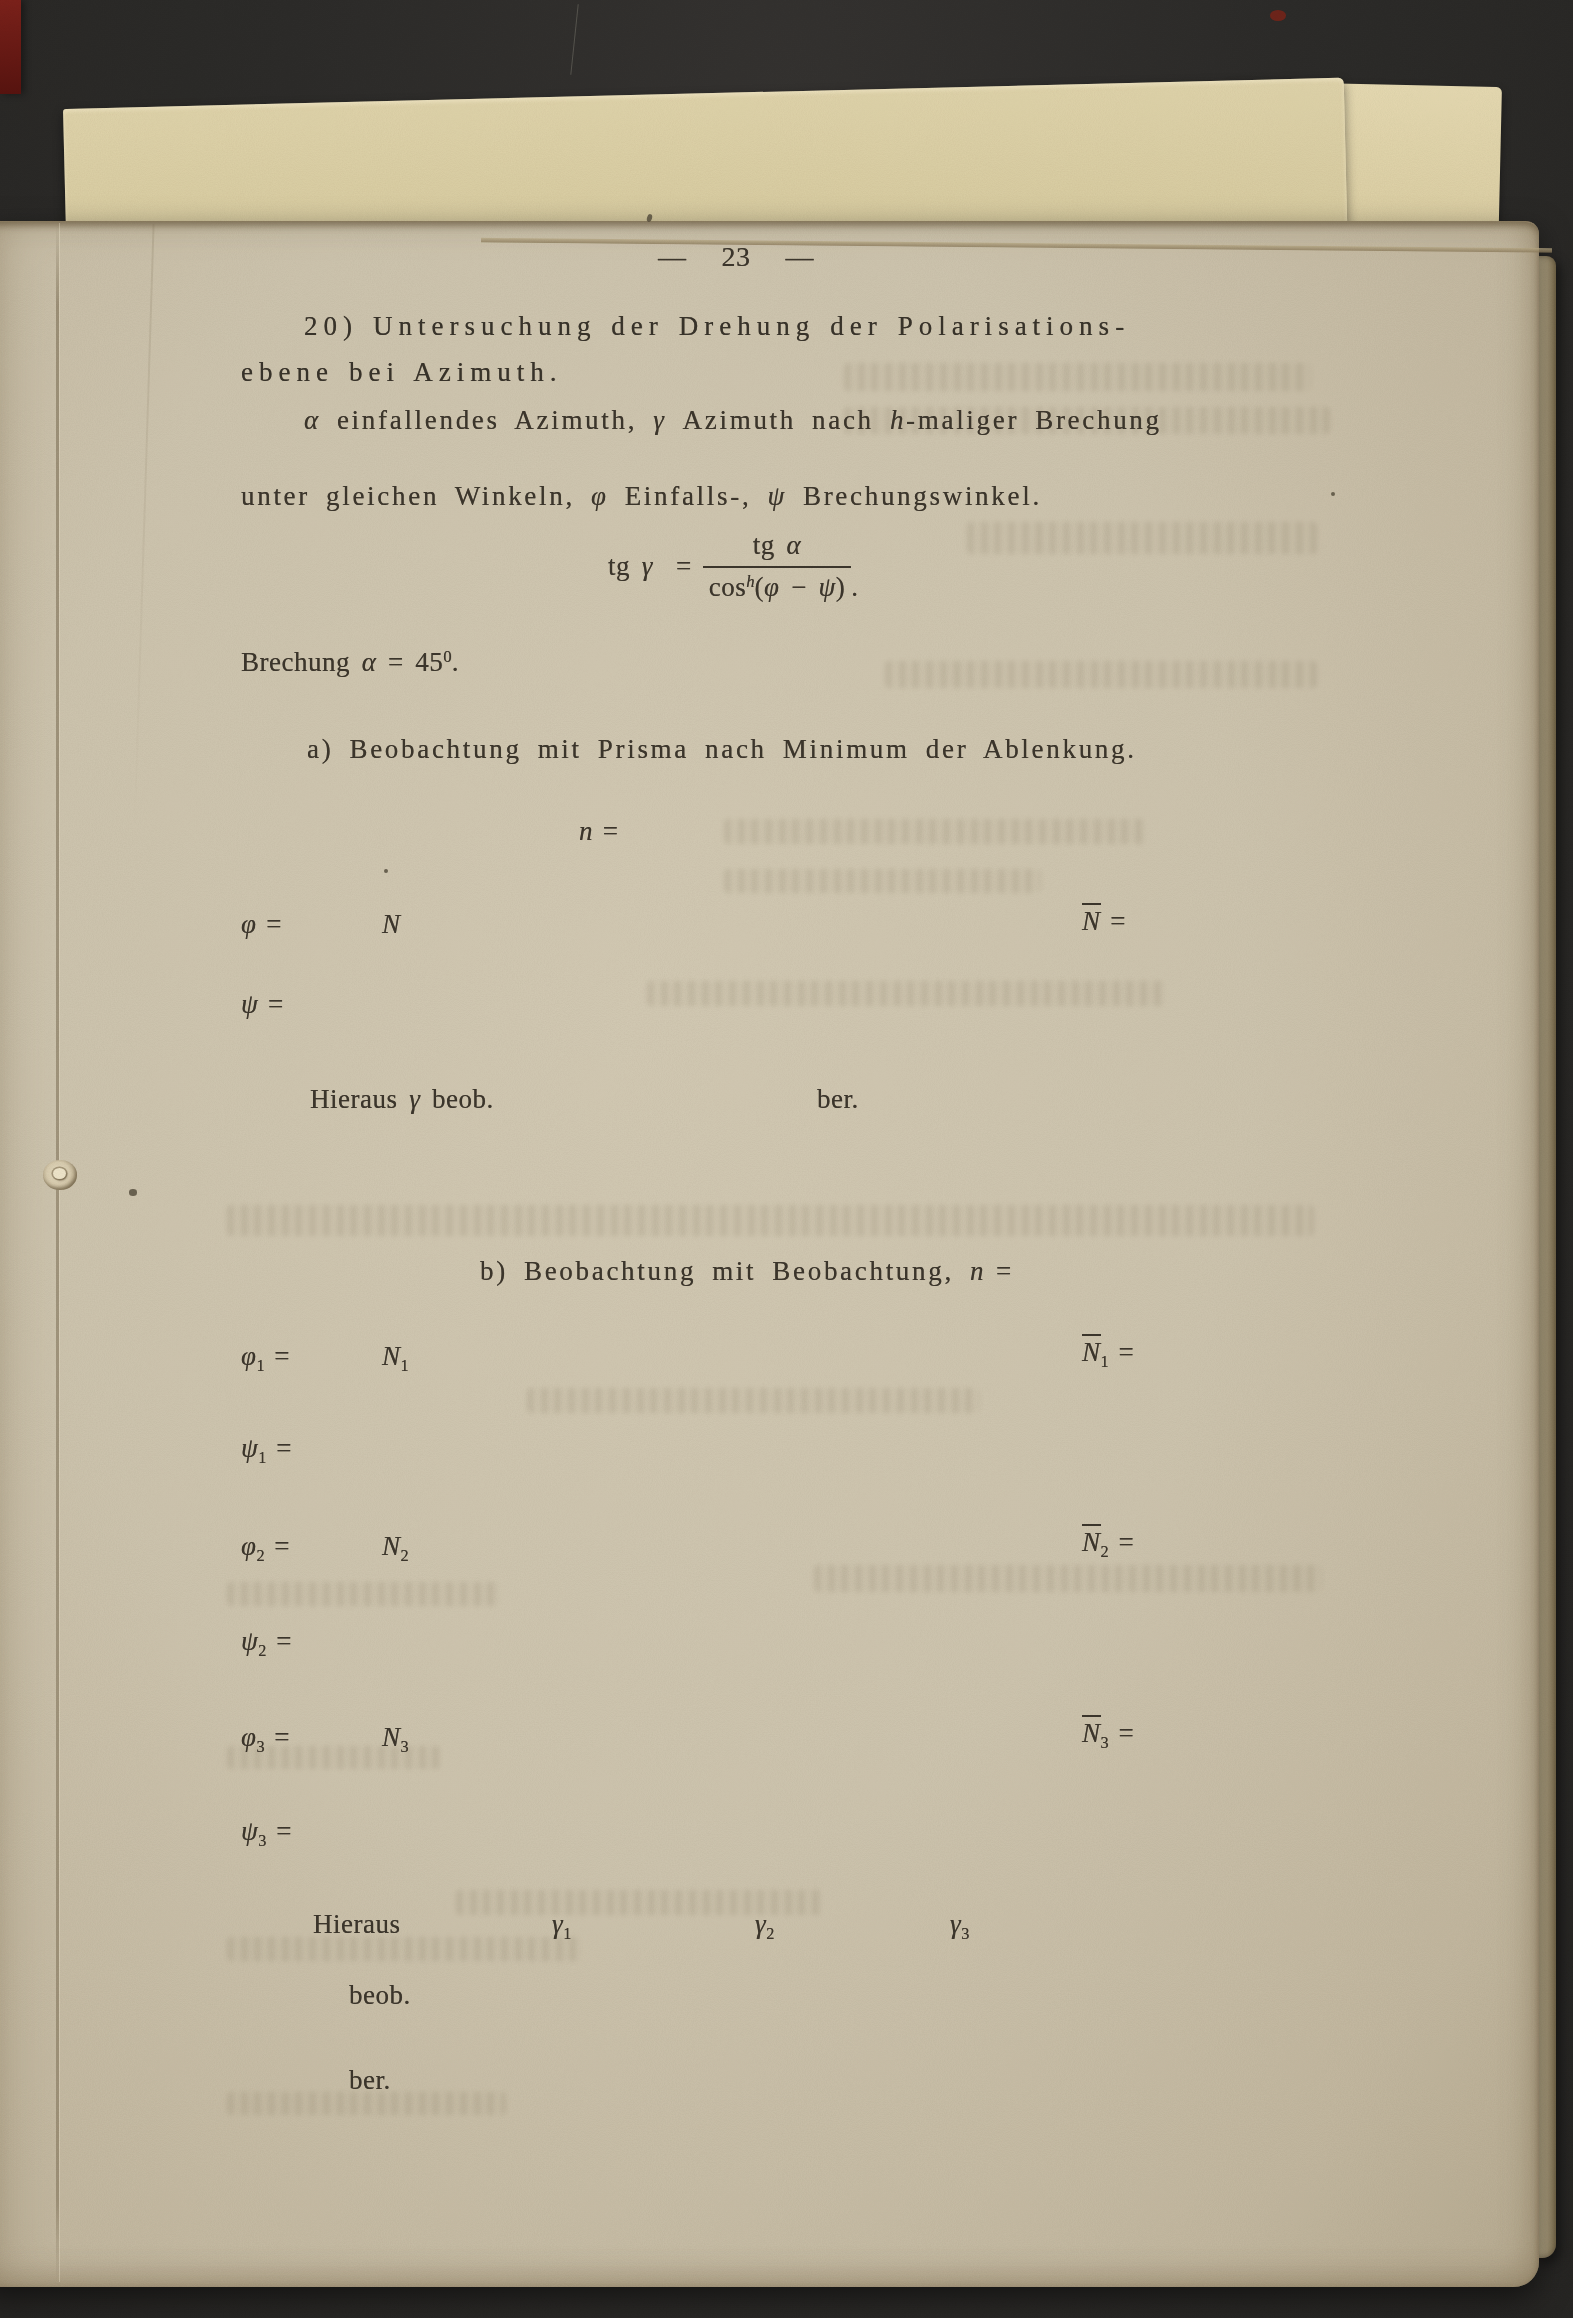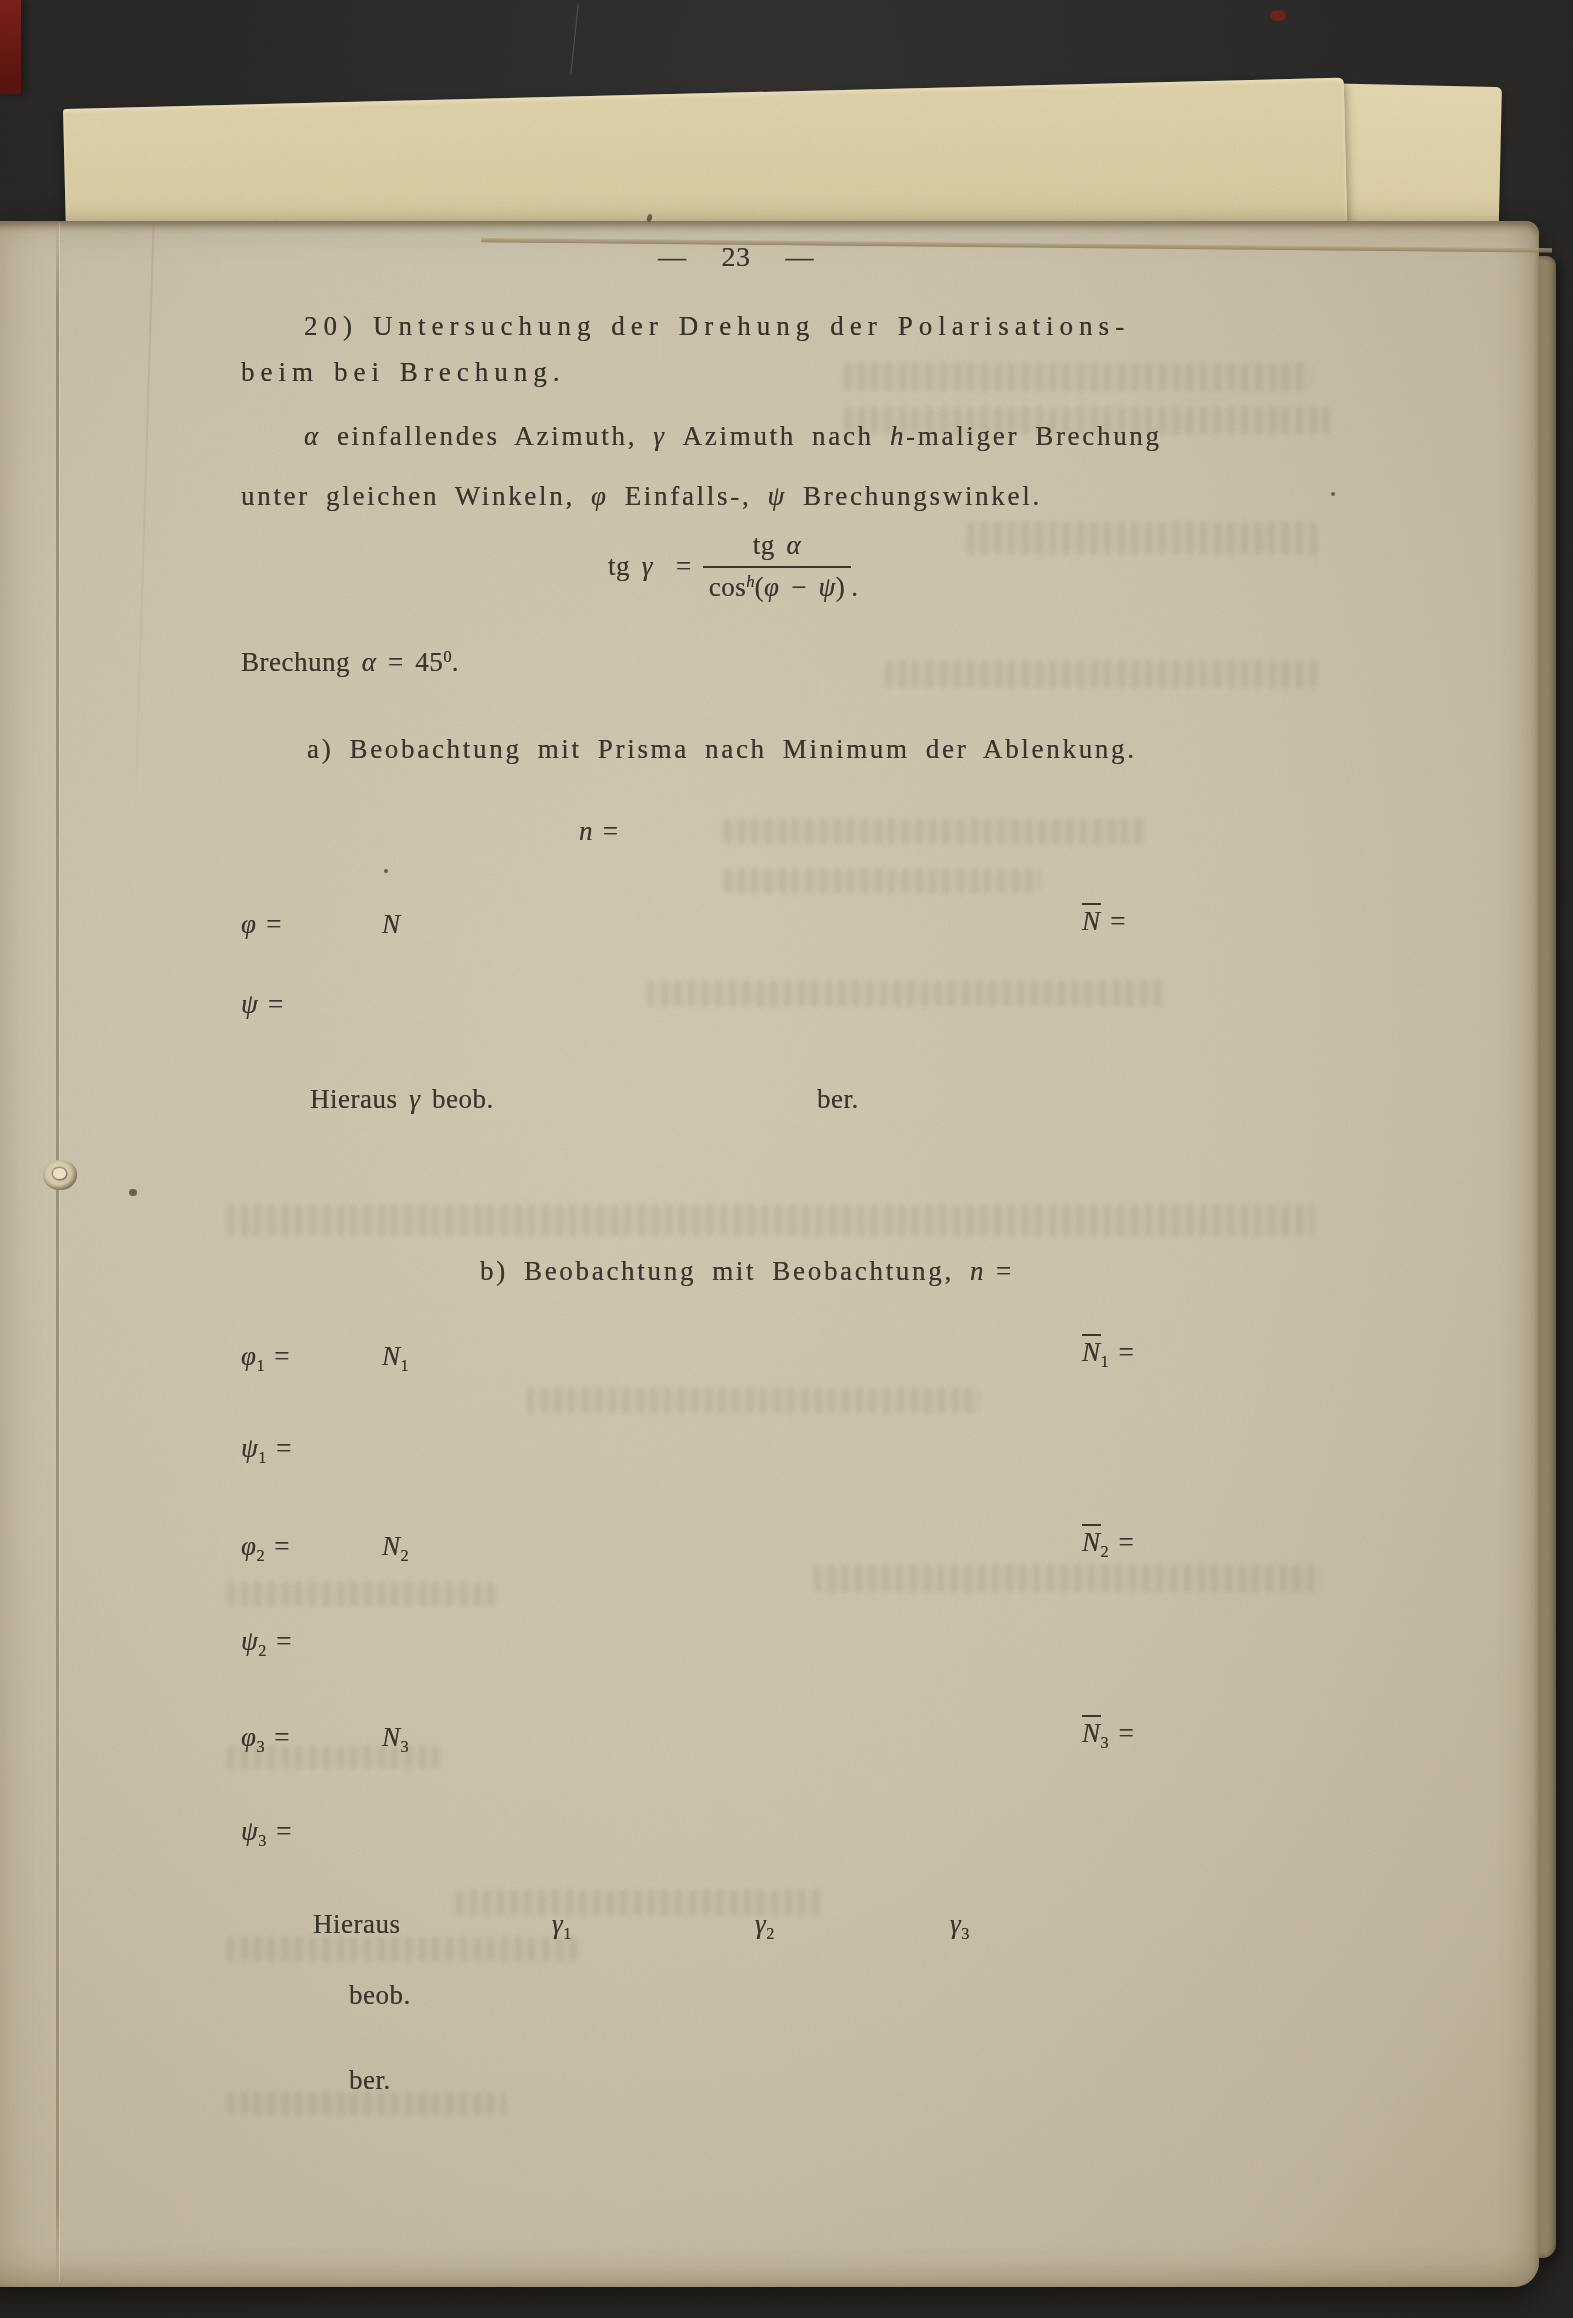--- a/index.html
+++ b/index.html
@@ -115,23 +115,23 @@
   <div class="speck" style="left:1331px;top:492px;width:4.4px;height:4.4px"></div>
   <div class="speck" style="left:384px;top:869px;width:3.8px;height:3.8px"></div>
 
   <div class="t pn" style="left:658px;top:239px">
     <span>—</span>
     <span>23</span>
     <span>—</span>
   </div>
 
   <div class="t head" style="left:304px;top:310px">20) Untersuchung der Drehung der Polarisations-</div>
-  <div class="t head" style="left:241px;top:356px">beim bei Brechung.</div>
+  <div class="t head" style="left:241px;top:356px">ebene bei Azimuth.</div>
 
-  <div class="t sp" style="left:304px;top:420px"><i>α</i><span> einfallendes Azimuth, </span><i>γ</i><span> Azimuth nach </span><i>h</i><span>-maliger Brechung</span></div>
+  <div class="t sp" style="left:304px;top:404px"><i>α</i><span> einfallendes Azimuth, </span><i>γ</i><span> Azimuth nach </span><i>h</i><span>-maliger Brechung</span></div>
   <div class="t sp" style="left:241px;top:480px"><span>unter gleichen Winkeln, </span><i>φ</i><span> Einfalls-, </span><i>ψ</i><span> Brechungswinkel.</span></div>
 
   <div class="t formula" style="left:608px;top:529px">
     <span><span>tg </span><i>γ</i><span>  =</span></span>
     <span class="frac">
       <span class="num"><span>tg </span><i>α</i></span>
       <span class="den"><span>cos</span><sup><i>h</i></sup><span>(</span><i>φ</i><span> − </span><i>ψ</i><span>)</span></span>
     </span>
     <span class="fper">.</span>
   </div>

